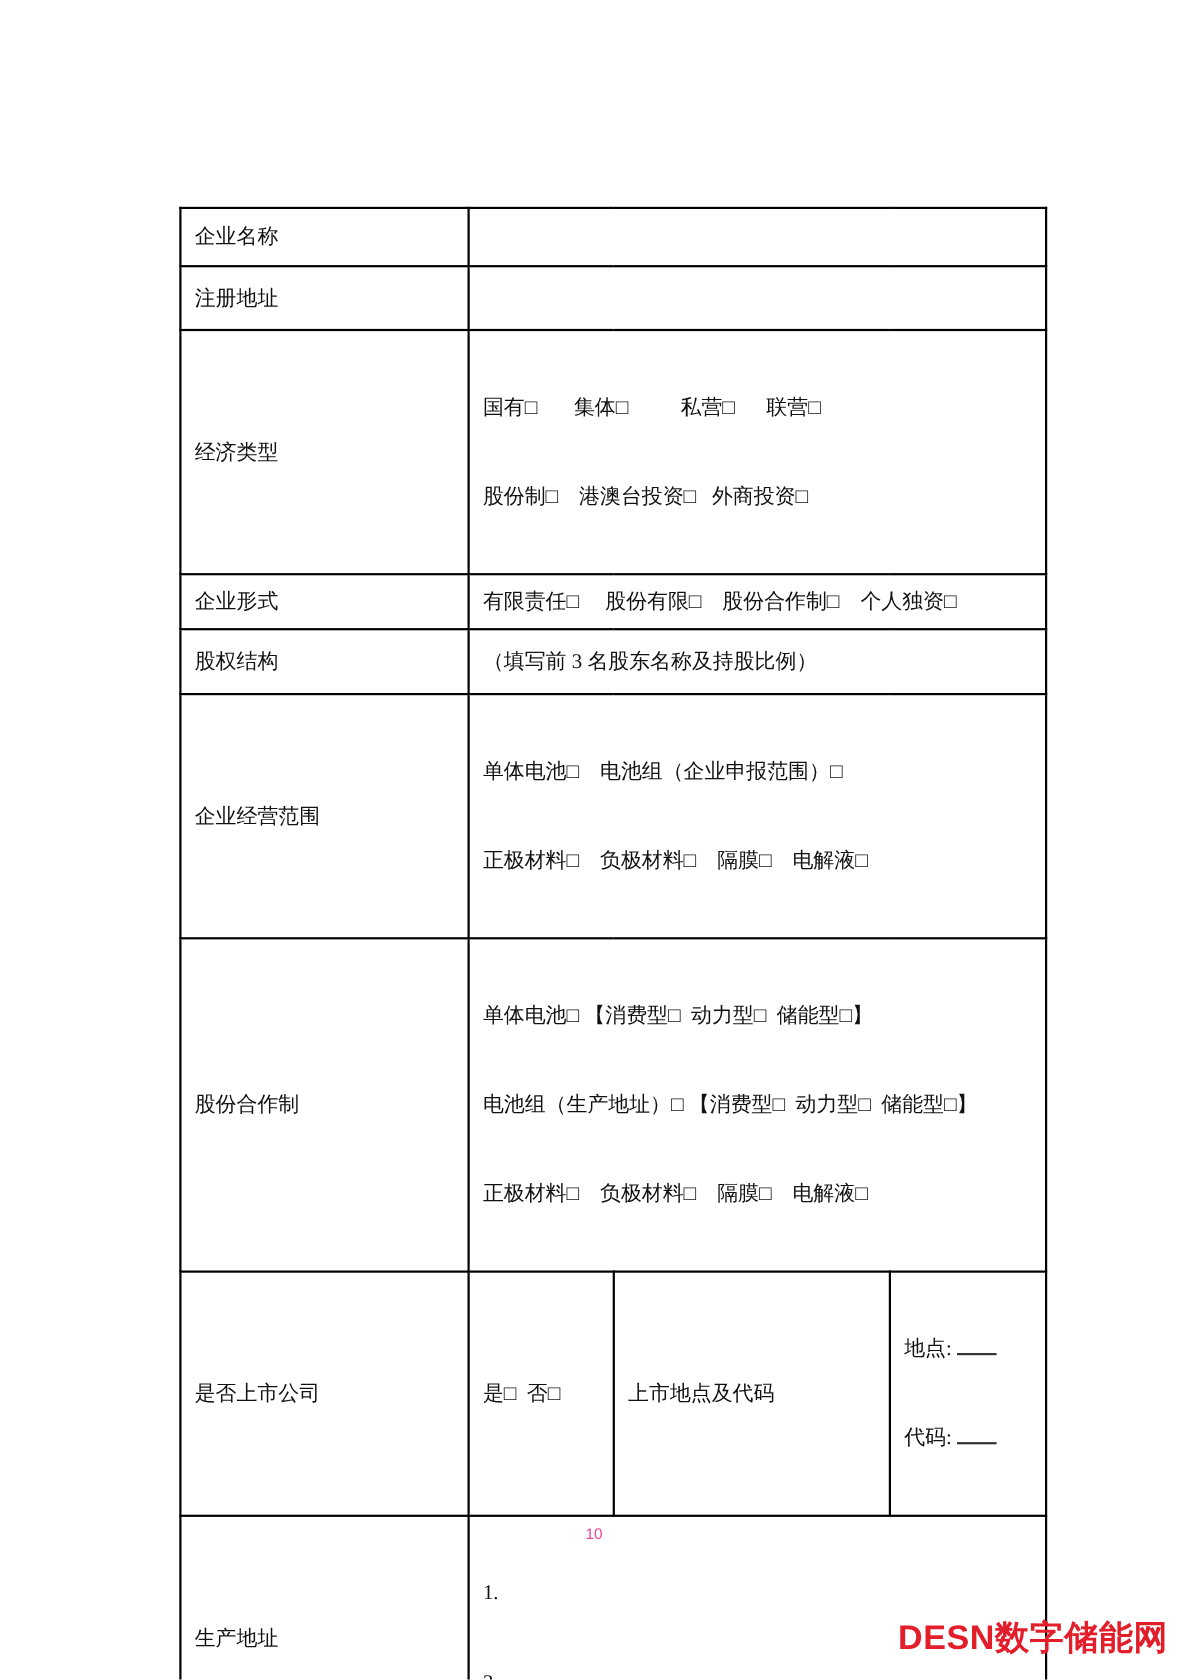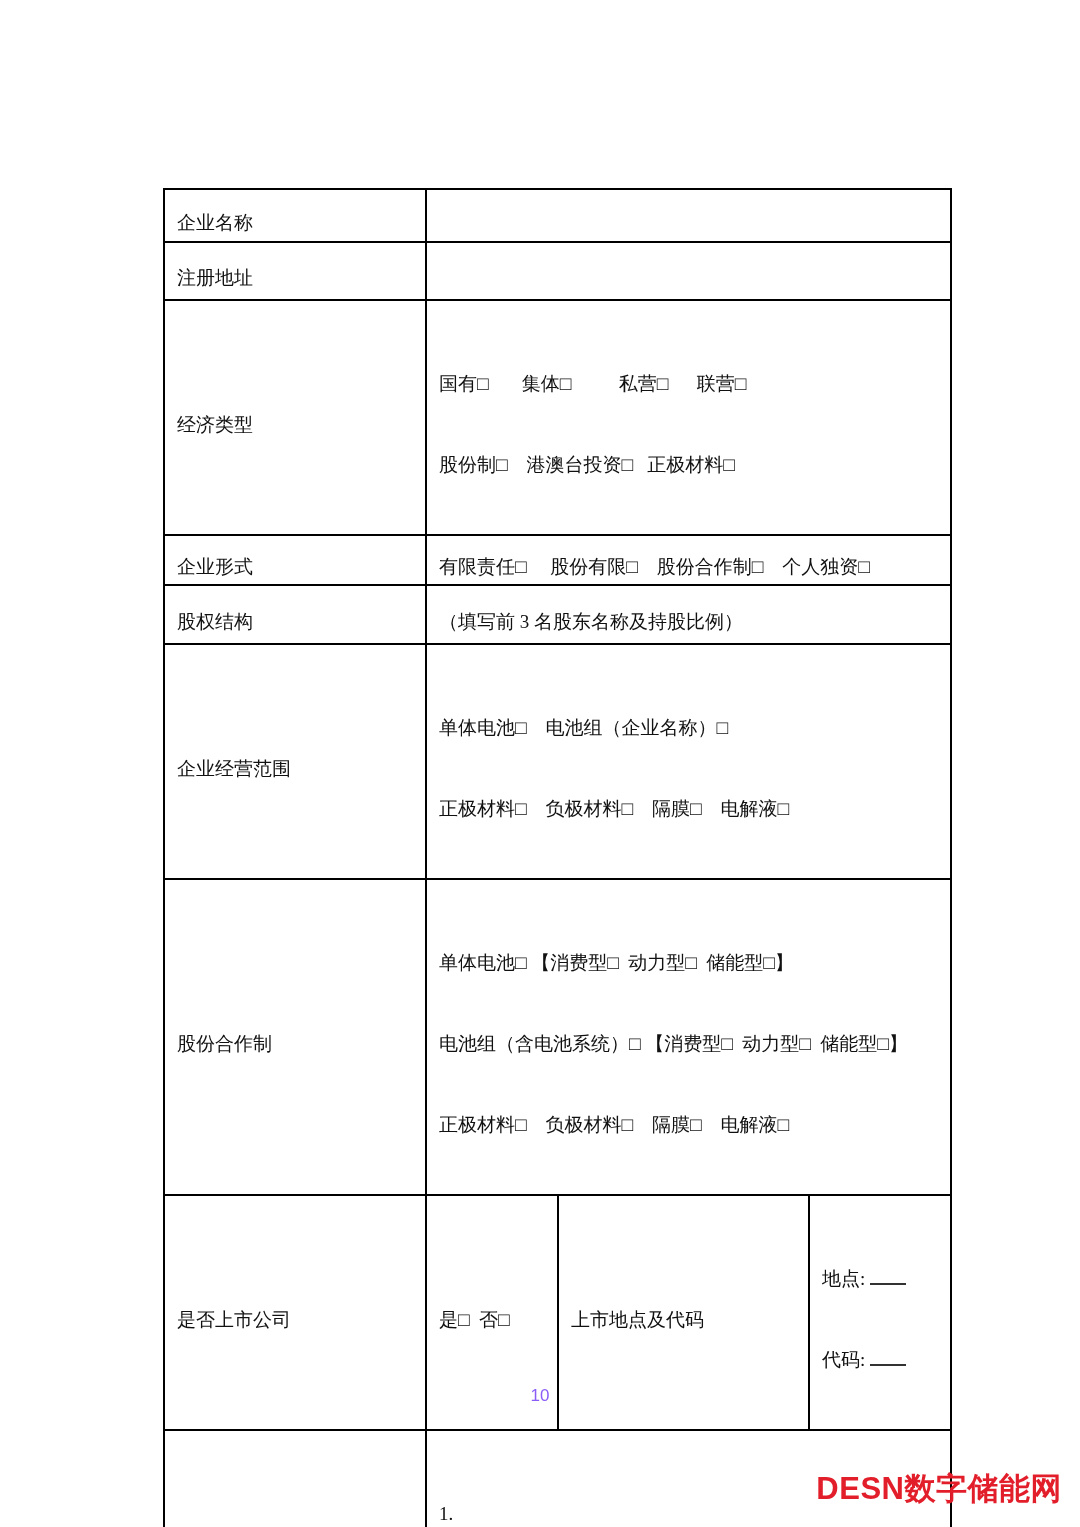--- a/index.html
+++ b/index.html
@@ -20,40 +20,40 @@
   table.doc-table{
     position:absolute;left:163px;top:188px;
     width:787px;
     border-collapse:collapse;
     table-layout:fixed;
   }
   table.doc-table td{
     border:2px solid #000;
     font-size:19px;
     color:#111;
-    padding:15px 6px 2px 12px;
+    padding:2px 6px 2px 12px;
     vertical-align:middle;
     white-space:pre-wrap;
     line-height:27px;
     overflow:hidden;
   }
   td.lbl{padding-left:13px;}
   td.val{padding-left:12px;}
   .loc-cell{line-height:26px;padding-left:8px;border-radius:22px;}
   .uline{
     display:inline-block;width:36px;height:1px;
     border-bottom:2px solid #333;
     margin-left:5px;vertical-align:baseline;
   }
   .prod-lines{padding-left:6px;line-height:26px;}
   .page-number{
     position:absolute;left:0;right:0;top:1386px;
     text-align:center;
     font-family:"Liberation Sans","DejaVu Sans",sans-serif;
-    font-size:17px;color:#8b5cf6;
+    font-size:14px;color:#ec4899;
   }
   .brand{
     position:absolute;right:18px;top:1468px;
     font-family:"Liberation Sans","DejaVu Sans",sans-serif;
     font-size:31px;font-weight:800;
     letter-spacing:0.5px;
   }
   
   tr.h53{height:53px;} tr.h51{height:58px;} tr.h66{height:66px;}
   tr.h50{height:50px;border-radius:22px;} tr.h59{height:59px;border-radius:10px;} tr.h71{height:71px;}
@@ -81,47 +81,47 @@
 
     <tr class="h51">
       <td class="lbl">注册地址</td>
       <td class="val" colspan="3"></td>
     </tr>
 
     <tr class="h66">
       <td class="lbl">经济类型</td>
       <td class="val" colspan="3">
         <div>国有□       集体□          私营□      联营□</div>
-        <div>股份制□    港澳台投资□   正极材料□</div>
+        <div>股份制□    港澳台投资□   外商投资□</div>
       </td>
     </tr>
 
     <tr class="h50">
       <td class="lbl">企业形式</td>
       <td class="val" colspan="3">有限责任□     股份有限□    股份合作制□    个人独资□</td>
     </tr>
 
     <tr class="h59">
       <td class="lbl">股权结构</td>
       <td class="val" colspan="3">（填写前 3 名股东名称及持股比例）</td>
     </tr>
 
     <tr class="h71">
       <td class="lbl">企业经营范围</td>
       <td class="val" colspan="3">
-        <div>单体电池□    电池组（企业名称）□</div>
+        <div>单体电池□    电池组（企业申报范围）□</div>
         <div>正极材料□    负极材料□    隔膜□    电解液□</div>
       </td>
     </tr>
 
     <tr class="h99">
       <td class="lbl">股份合作制</td>
       <td class="val" colspan="3">
         <div>单体电池□ 【消费型□  动力型□  储能型□】</div>
-        <div>电池组（含电池系统）□ 【消费型□  动力型□  储能型□】</div>
+        <div>电池组（生产地址）□ 【消费型□  动力型□  储能型□】</div>
         <div>正极材料□    负极材料□    隔膜□    电解液□</div>
       </td>
     </tr>
 
     <tr class="h66">
       <td class="lbl">是否上市公司</td>
       <td class="val">是□  否□</td>
       <td class="val">上市地点及代码</td>
       <td class="loc-cell">
         <div><span>地点:</span><span class="uline"></span></div>

